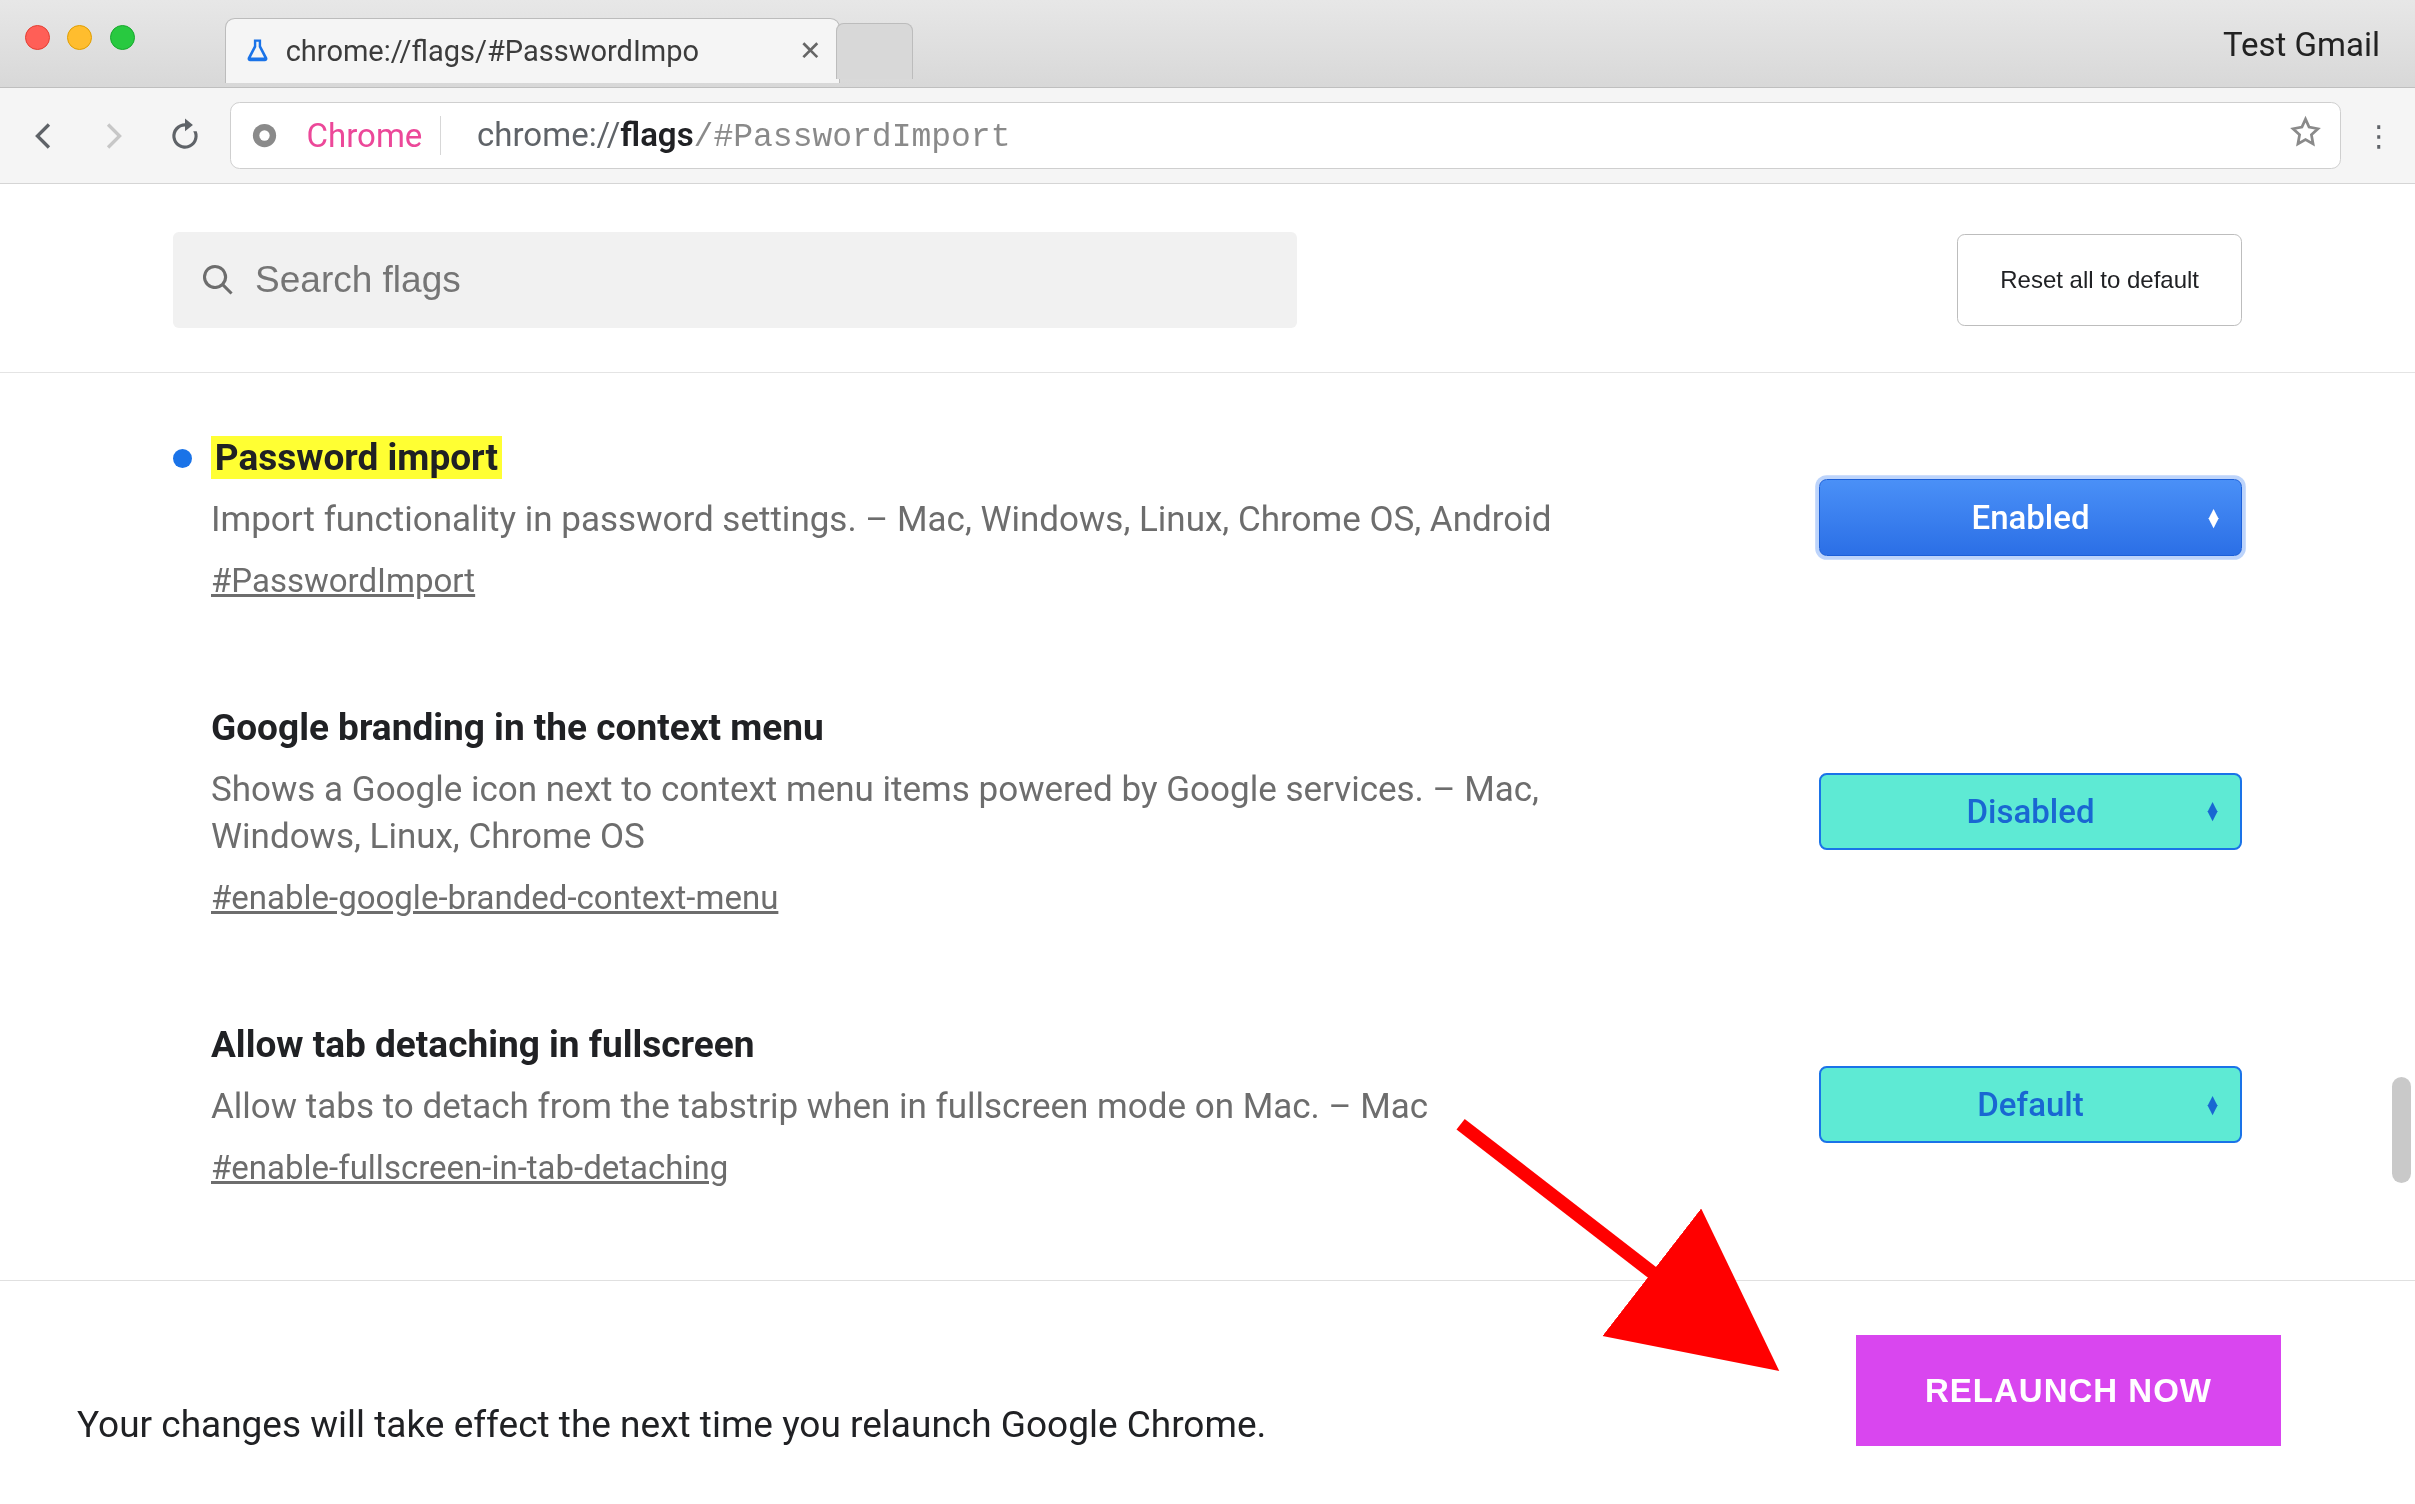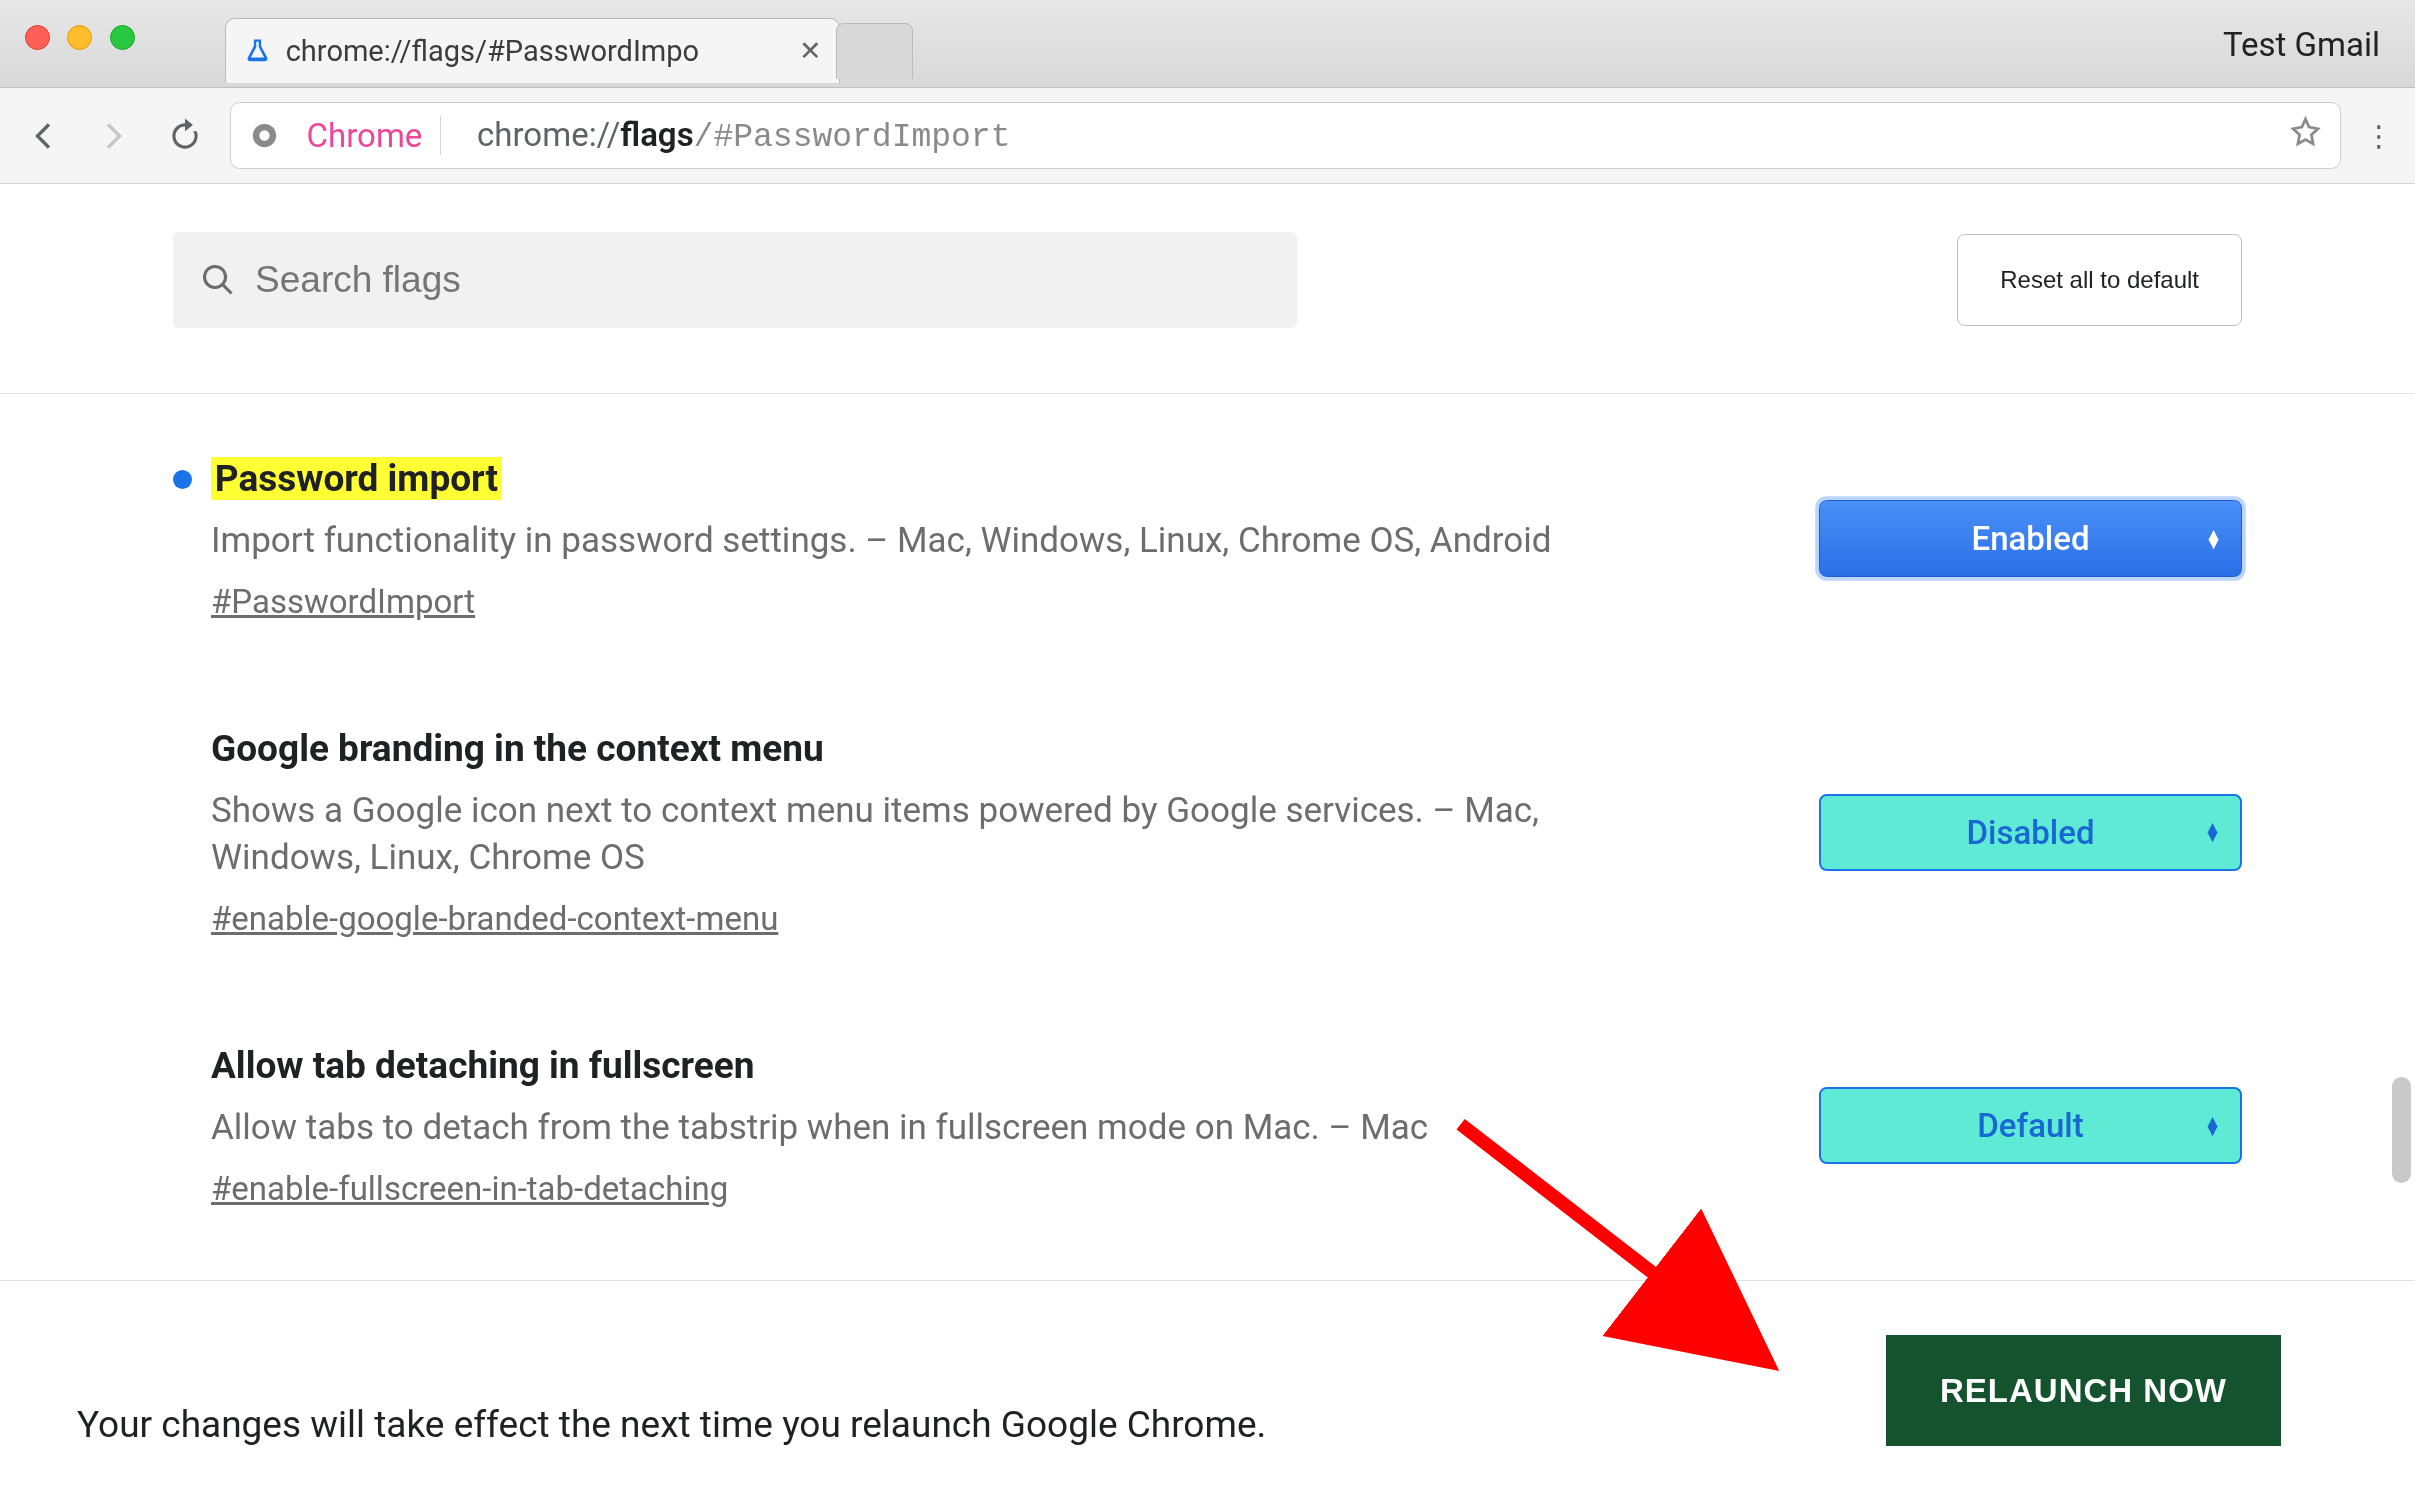--- a/index.html
+++ b/index.html
@@ -130,21 +130,21 @@
 
   
   .page {
     position: absolute;
     left: 0; right: 0; top: 184px; bottom: 0;
     background: #fff;
     overflow: hidden;
   }
 
   .search-row {
-    padding: 48px 0 65px 0;
+    padding: 48px 0 44px 0;
     display: flex;
     border-bottom: 1.9px solid #e4e4e4;
   }
   .search-row-inner {
     width: 100%;
     padding: 0 173px 0 173px;
     display: flex;
     align-items: center;
     gap: 38px;
   }
@@ -246,28 +246,28 @@
     left:0; right:0; bottom:0;
     border-top: 1.9px solid #e0e0e0;
     background:#fff;
     padding: 54px 134px 58px 77px;
     display:flex;
     align-items:flex-end;
   }
   .footer-msg { font-size: 37px; color:#202124; }
   .relaunch-btn {
     margin-left:auto;
-    background:#14532d;
+    background:#d946ef;
     color:#fff;
     font-size: 33px;
     font-weight:600;
     letter-spacing: 1px;
     border:none;
     height: 111px;
-    padding: 0 54px;
+    padding: 0 69px;
     cursor:pointer;
   }
 
   
   .anno-arrow {
     position:absolute;
     left: 1441px;
     top: 1105px;
     pointer-events: none;
   }

